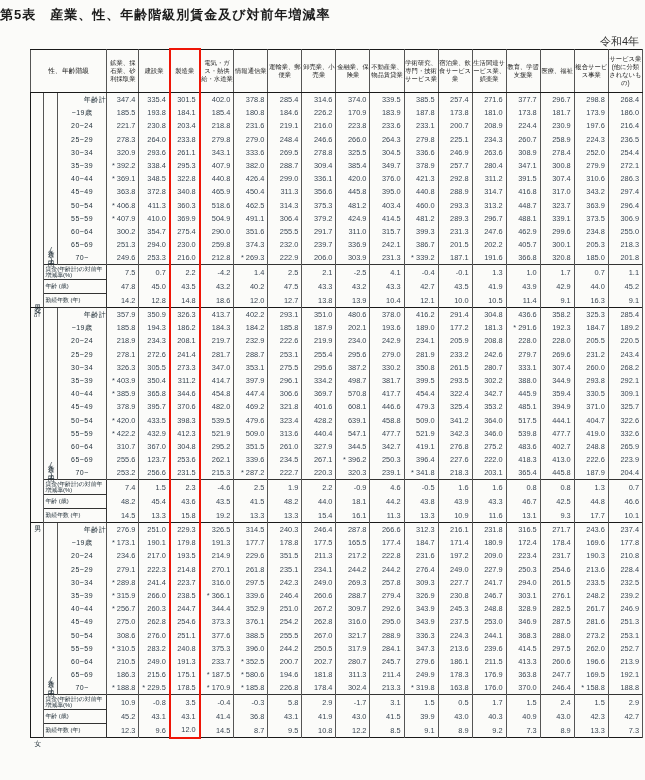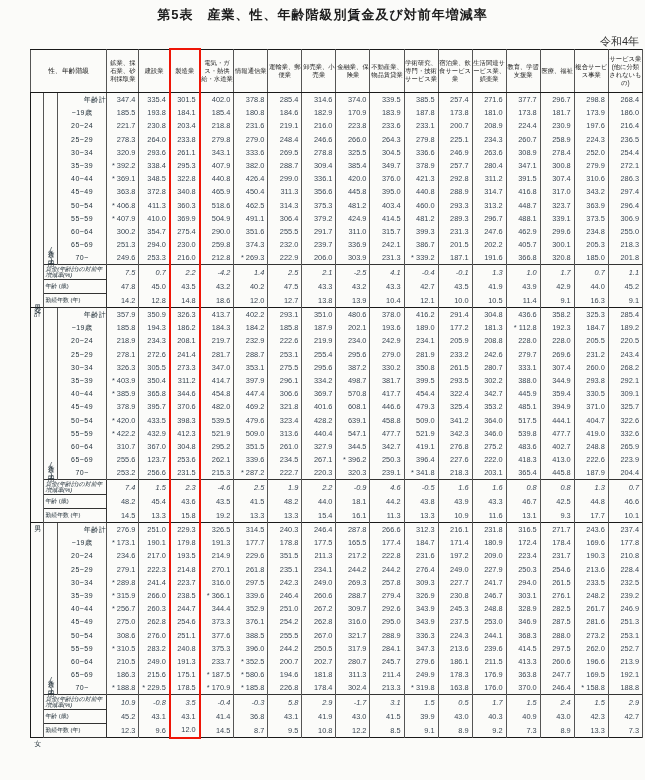--- a/index.html
+++ b/index.html
@@ -1,34 +1,34 @@
 <!DOCTYPE html>
 <html><head>
 <meta charset="utf-8">
 <style>
   html,body{margin:0;padding:0;background:#fbfbf9;font-family:"Liberation Sans","DejaVu Sans",sans-serif;color:#222;}
   .page{width:645px;height:780px;position:relative;overflow:hidden;background:#fbfbf9;}
-  .title{position:absolute;top:6px;left:0;width:100%;text-align:center;font-size:13px;font-weight:bold;color:#1c1c1c;letter-spacing:1px;}
+  .title{position:absolute;top:6px;left:0;width:100%;text-align:left;font-size:13px;font-weight:bold;color:#1c1c1c;letter-spacing:1px;}
   .era{position:absolute;top:34px;right:6px;font-size:11px;color:#333;}
   .tblwrap{position:absolute;top:48px;left:30px;width:613px;}
   table{border-collapse:collapse;table-layout:fixed;width:613px;border:1.5px solid #1a1a1a;}
   col.c-grp{width:13px}col.c-wage{width:13px}col.c-age{width:48px}
   col.c-i0{width:31px}col.c-i1{width:30px}col.c-i2{width:29px}
   col.c-ind{width:33px}
   th,td{padding:0;margin:0;border-left:0.6px solid #555;border-right:0.6px solid #555;}
   thead th{border-top:1.5px solid #1a1a1a;border-bottom:1.2px solid #1a1a1a;font-size:6.3px;font-weight:normal;color:#222;
     text-align:center;vertical-align:middle;line-height:1.25;height:40px;padding:1px 0;word-break:break-all;}
   td{height:13.2px;font-size:7.4px;vertical-align:middle;}
   td.num{text-align:right;padding-right:3px;color:#3a4754;white-space:nowrap;}
   td.agel{text-align:center;color:#23313a;font-size:7px;letter-spacing:0.5px;}
   td.grp{writing-mode:vertical-rl;text-orientation:upright;text-align:center;font-size:7px;color:#23313a;letter-spacing:3px;border-left:none;}
   td.wagel{writing-mode:vertical-rl;text-orientation:upright;text-align:center;font-size:6.8px;color:#23313a;letter-spacing:1px;}
   td.suml{font-size:5.9px;color:#23313a;text-align:left;padding:0 1px;line-height:1.1;border:0.8px solid #333;word-break:break-all;}
   tr.block-start td{border-top:1.3px solid #1a1a1a;text-align:right;}
-  tr.sum-first td{border-top:0.9px solid #333;font-style:italic;}
+  tr.sum-first td{border-top:0.9px solid #333;}
   th.hl{border-top:2.5px solid #ee1507 !important;}
   .hl{border-left:2.5px solid #ee1507 !important;border-right:2.5px solid #ee1507 !important;}
   tr.last-row td.hl{border-bottom:2.5px solid #ee1507 !important;}
   th.corner{font-size:6.8px;}
 </style>
 </head>
 <body>
 
 <div class="page">
   <div class="title">第5表　産業、性、年齢階級別賃金及び対前年増減率</div>
@@ -100,21 +100,21 @@
             <td class="num">268.4</td>
           </tr>
           <tr>
             <td class="agel">~19歳</td>
             <td class="num">185.5</td>
             <td class="num">193.8</td>
             <td class="num hl">184.1</td>
             <td class="num">185.4</td>
             <td class="num">180.8</td>
             <td class="num">184.6</td>
-            <td class="num">182.9</td>
+            <td class="num">226.2</td>
             <td class="num">170.9</td>
             <td class="num">183.9</td>
             <td class="num">187.8</td>
             <td class="num">173.8</td>
             <td class="num">181.0</td>
             <td class="num">173.8</td>
             <td class="num">181.7</td>
             <td class="num">173.9</td>
             <td class="num">186.0</td>
           </tr>
@@ -412,21 +412,21 @@
             <td class="num hl">186.2</td>
             <td class="num">184.3</td>
             <td class="num">184.2</td>
             <td class="num">185.8</td>
             <td class="num">187.9</td>
             <td class="num">202.1</td>
             <td class="num">193.6</td>
             <td class="num">189.0</td>
             <td class="num">177.2</td>
             <td class="num">181.3</td>
-            <td class="num">* 112.8</td>
+            <td class="num">* 291.6</td>
             <td class="num">192.3</td>
             <td class="num">184.7</td>
             <td class="num">189.2</td>
           </tr>
           <tr>
             <td class="agel">20~24</td>
             <td class="num">218.9</td>
             <td class="num">234.3</td>
             <td class="num hl">208.1</td>
             <td class="num">219.7</td>

